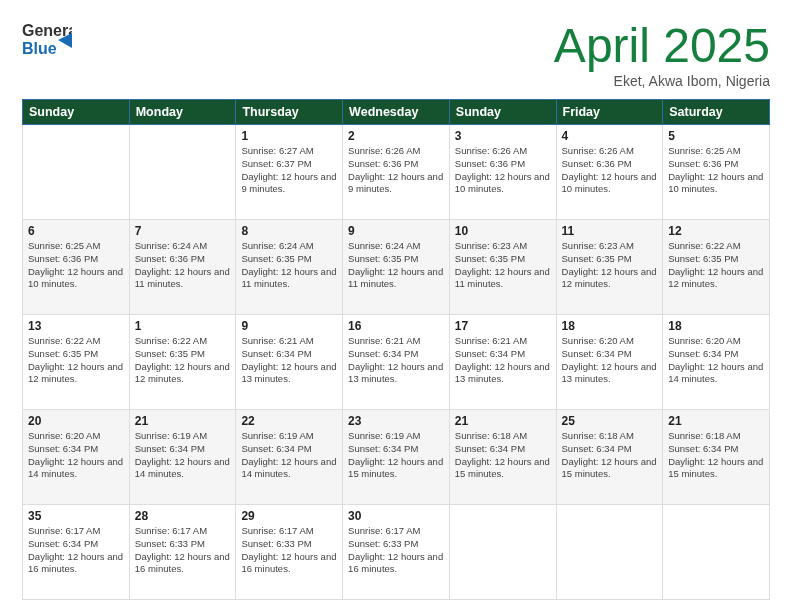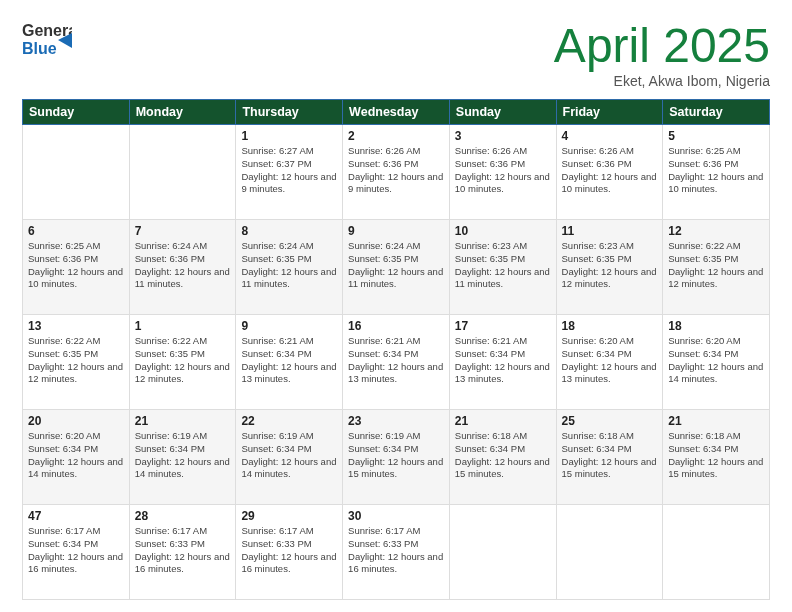--- a/index.html
+++ b/index.html
@@ -232,21 +232,21 @@
             <span class="day-number">25</span>
             <div class="day-info">Sunrise: 6:18 AM<br>Sunset: 6:34 PM<br>Daylight: 12 hours and 15 minutes.</div>
           </td>
           <td>
             <span class="day-number">21</span>
             <div class="day-info">Sunrise: 6:18 AM<br>Sunset: 6:34 PM<br>Daylight: 12 hours and 15 minutes.</div>
           </td>
         </tr>
         <tr class="row-white">
           <td>
-            <span class="day-number">47</span>
+            <span class="day-number">35</span>
             <div class="day-info">Sunrise: 6:17 AM<br>Sunset: 6:34 PM<br>Daylight: 12 hours and 16 minutes.</div>
           </td>
           <td>
             <span class="day-number">28</span>
             <div class="day-info">Sunrise: 6:17 AM<br>Sunset: 6:33 PM<br>Daylight: 12 hours and 16 minutes.</div>
           </td>
           <td>
             <span class="day-number">29</span>
             <div class="day-info">Sunrise: 6:17 AM<br>Sunset: 6:33 PM<br>Daylight: 12 hours and 16 minutes.</div>
           </td>

